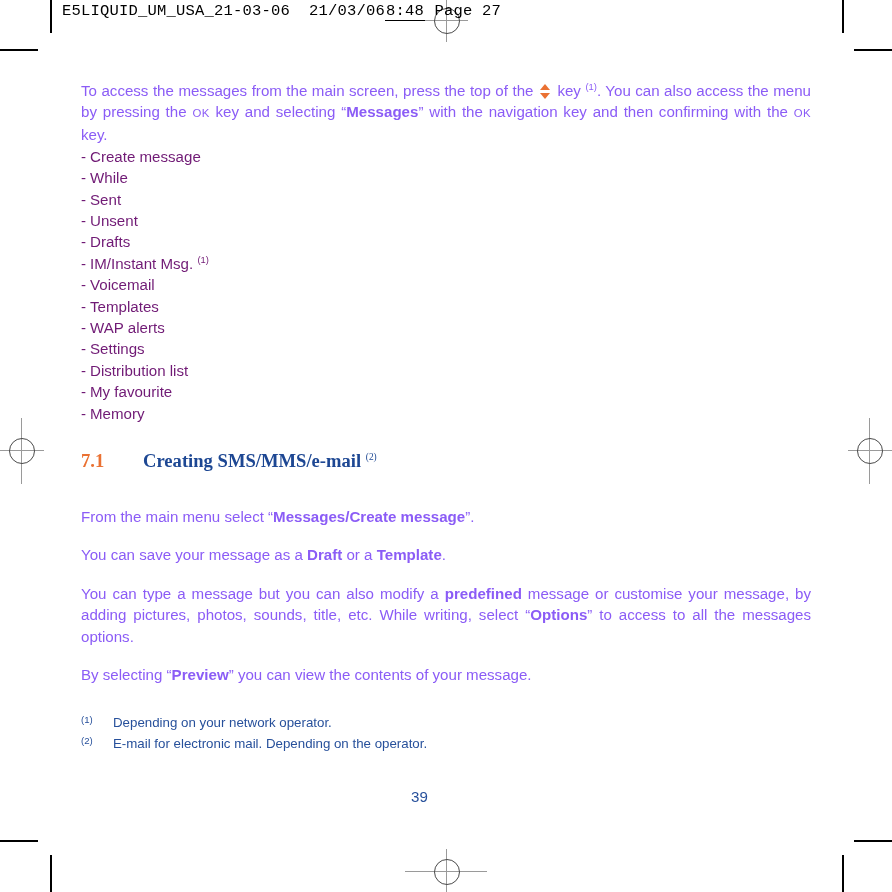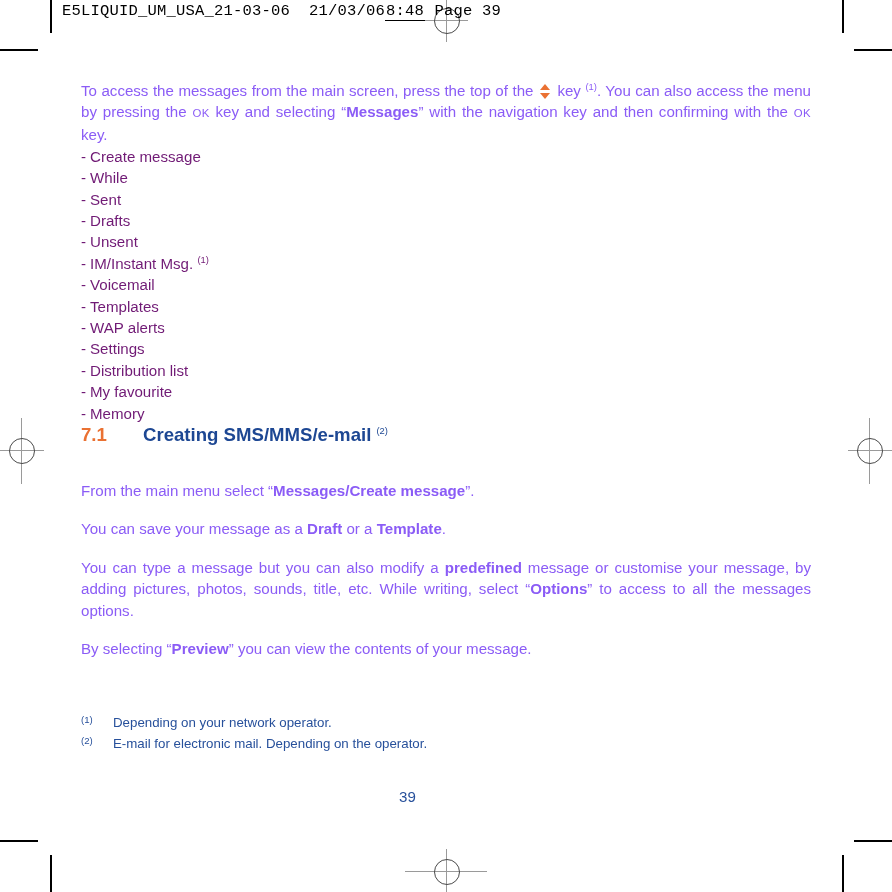--- a/index.html
+++ b/index.html
@@ -117,25 +117,27 @@
   ul.menu li {
     font-size: 15.1px;
     line-height: 21.4px;
     color: #701a75;
     white-space: nowrap;
   }
   ul.menu li .dash { margin-right: 4px; }
 
   
   .heading {
+    margin-top: 26px;
     margin-bottom: 0;
     display: flex;
     align-items: baseline;
     font-size: 18.6px;
     font-weight: bold;
+    font-family: Liberation Serif, serif;
   }
   .heading .num {
     color: #ea7132;
     width: 62px;
     flex: 0 0 62px;
   }
   .heading .title { color: #1d4793; }
 
   
   .footnotes {
@@ -155,21 +157,21 @@
     width: 32px;
     flex: 0 0 32px;
     font-size: 9.6px;
     position: relative;
     top: -4px;
   }
 
   
   .pagenum {
     position: absolute;
-    left: 0;
+    left: 12px;
     top: 788px;
     width: 815px;
     text-align: center;
     font-size: 15.1px;
     color: #27509b;
   }
 </style>
 </head>
 <body>
 
@@ -194,32 +196,32 @@
 <div class="reg-mark" style="left:9px;  top:438px;"></div>
 
 <div class="reg-line" style="left:869px; top:418px; width:1.3px; height:66px;"></div>
 <div class="reg-line" style="left:848px; top:450px; width:44px;  height:1.3px;"></div>
 <div class="reg-mark" style="left:857px; top:438px;"></div>
 
 <div class="reg-line" style="left:446px; top:849px; width:1.3px; height:43px;"></div>
 <div class="reg-line" style="left:405px; top:871px; width:82px;  height:1.3px;"></div>
 <div class="reg-mark" style="left:434px; top:859px;"></div>
 
-<div class="slug"><span>E5LIQUID_UM_USA_21-03-06</span>  <span>21/03/06</span><span class="rule">8:48</span> <span>Page 39</span></div>
+<div class="slug"><span>E5LIQUID_UM_USA_21-03-06</span>  <span>21/03/06</span><span class="rule">8:48</span> <span>Page 27</span></div>
 
 <div class="content">
 
   <p class="body"><span>To access the messages from the main screen, press the top of the </span><span class="navkey"><i class="up"></i><i class="down"></i></span><span> key </span><sup class="fn">(1)</sup><span>. You can also access the menu by pressing the </span><span class="okkey">OK</span><span> key and selecting “</span><b>Messages</b><span>” with the navigation key and then confirming with the </span><span class="okkey">OK</span><span> key.</span></p>
 
   <ul class="menu">
     <li><span class="dash">-</span><span>Create message</span></li>
     <li><span class="dash">-</span><span>While</span></li>
     <li><span class="dash">-</span><span>Sent</span></li>
+    <li><span class="dash">-</span><span>Unsent</span></li>
     <li><span class="dash">-</span><span>Drafts</span></li>
-    <li><span class="dash">-</span><span>Unsent</span></li>
     <li><span class="dash">-</span><span>IM/Instant Msg.</span> <sup class="fn">(1)</sup></li>
     <li><span class="dash">-</span><span>Voicemail</span></li>
     <li><span class="dash">-</span><span>Templates</span></li>
     <li><span class="dash">-</span><span>WAP alerts</span></li>
     <li><span class="dash">-</span><span>Settings</span></li>
     <li><span class="dash">-</span><span>Distribution list</span></li>
     <li><span class="dash">-</span><span>My favourite</span></li>
     <li><span class="dash">-</span><span>Memory</span></li>
   </ul>
 

